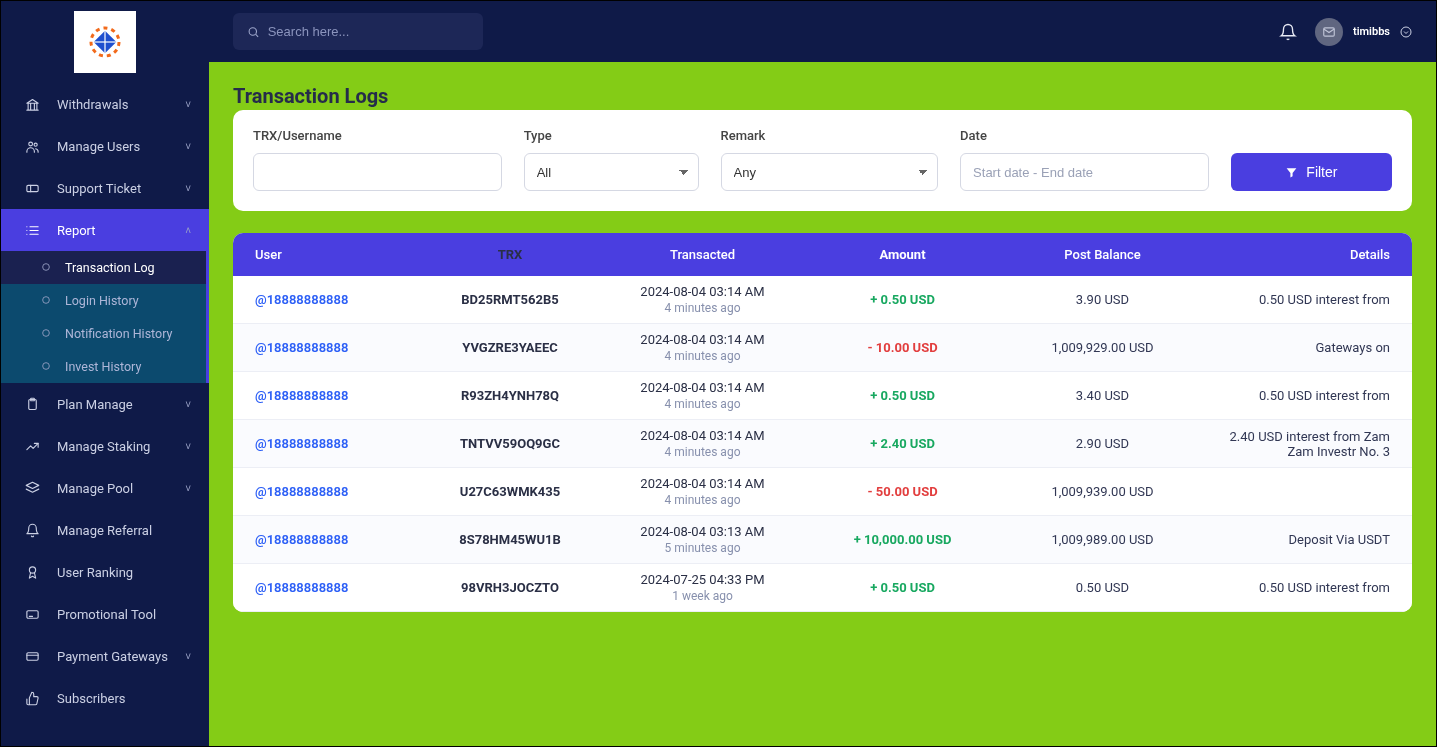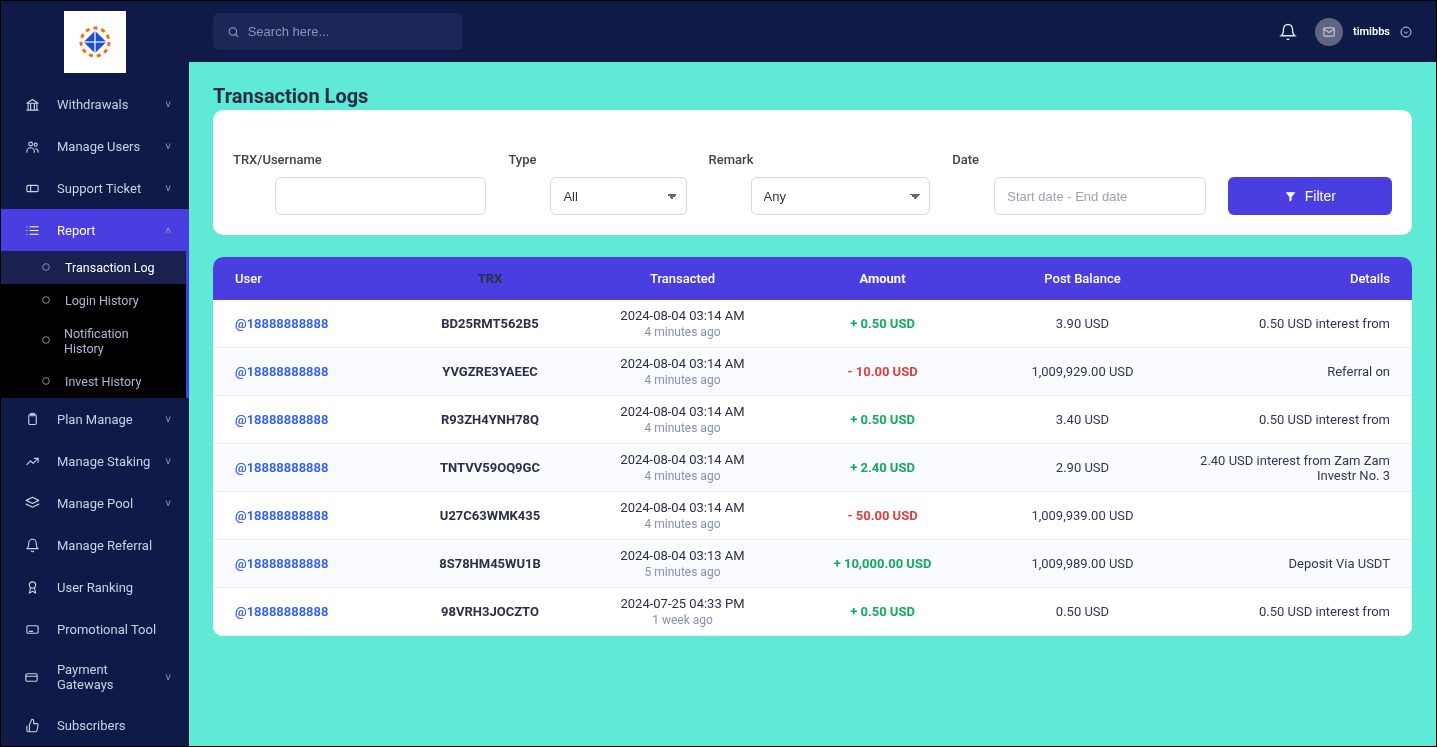--- a/index.html
+++ b/index.html
@@ -12,21 +12,21 @@
     position: relative;
   }
   .outer {
     display: flex;
     width: 100%;
     height: 100%;
     border: 1px solid #000;
   }
   
   .sidebar {
-    width: 188px;
+    width: 208px;
     background: #0f1a48;
     color: #cbd0e4;
     flex-shrink: 0;
     display: flex;
     flex-direction: column;
     position: relative;
   }
   .sidebar-scroll {
     overflow-y: auto;
     height: 100%;
@@ -49,39 +49,39 @@
     position:relative;
   }
   .nav-item .ic { width:18px;height:18px;margin-right:16px;display:inline-flex;align-items:center;justify-content:center;}
   .nav-item .chev {
     position:absolute; right:18px; font-size:10px; color:#9ba3c7;
   }
   .nav-item.active-parent {
     background:#4a3ee0;
     color:#fff;
   }
-  .sub-items { background:#000000; border-right:3px solid #4a3ee0; }
+  .sub-items { background:#0c4a6e; border-right:3px solid #4a3ee0; }
   .sub-item {
     display:flex;align-items:center;
     padding:9px 22px 9px 40px;
     font-size:12.5px;
     color:#aeb6d8;
     cursor:pointer;
   }
   .sub-item.active {
     background:#1a2150;
     color:#fff;
   }
   .sub-item .dot { width:14px;margin-right:10px;font-size:10px;color:#9ba3c7;}
   
   .main {
     flex:1;
     display:flex;flex-direction:column;
     min-width:0;
-    background:#5eead4;
+    background:#84cc16;
   }
   .topbar {
     height:61px;
     background:#0f1a48;
     display:flex;align-items:center;
     padding:0 24px;
   }
   .search-box {
     background:#1d2757;
     border-radius:6px;
@@ -115,26 +115,25 @@
   .page-title {
     font-size:20px;font-weight:700;color:#252c4a;margin-bottom:2px;
   }
   .filter-card {
     background:#fff;border-radius:10px;
     padding:18px 20px 20px;
     display:flex;gap:22px;align-items:flex-end;
     margin-bottom:22px;
   }
   .fgroup {display:flex;flex-direction:column;}
-  .fgroup label{font-size:13px;color:#444;margin-bottom:10px;font-weight:500;margin-top:24px;}
+  .fgroup label{font-size:13px;color:#444;margin-bottom:10px;font-weight:500;}
   .fcontrol {
     height:38px;border:1px solid #d5d8e3;border-radius:6px;
     padding:0 12px;font-size:13px;color:#333;background:#fff;
     outline:none;
-    margin-left:42px;
   }
   select.fcontrol {appearance:none;background-image:linear-gradient(45deg,transparent 50%,#666 50%),linear-gradient(135deg,#666 50%,transparent 50%);background-position:right 14px center,right 9px center;background-size:5px 5px,5px 5px;background-repeat:no-repeat;padding-right:30px;}
   .fcontrol::placeholder{color:#9aa1b6;}
   .btn-filter{
     height:38px;border:0;border-radius:6px;
     background:#4a3ee0;color:#fff;font-size:14px;font-weight:500;
     display:flex;align-items:center;justify-content:center;gap:8px;
     cursor:pointer;width:166px;
   }
   
@@ -422,21 +421,21 @@
             </div>
             <div class="trow">
               <div class="c-user"><span class="userlink">@18888888888</span></div>
               <div class="c-trx">YVGZRE3YAEEC</div>
               <div class="c-tx">
                 <div class="tx-date">2024-08-04 03:14 AM</div>
                 <div class="tx-ago">4 minutes ago</div>
               </div>
               <div class="c-amt amt-minus">- 10.00 USD</div>
               <div class="c-bal">1,009,929.00 USD</div>
-              <div class="c-det">Referral on</div>
+              <div class="c-det">Gateways on</div>
             </div>
             <div class="trow">
               <div class="c-user"><span class="userlink">@18888888888</span></div>
               <div class="c-trx">R93ZH4YNH78Q</div>
               <div class="c-tx">
                 <div class="tx-date">2024-08-04 03:14 AM</div>
                 <div class="tx-ago">4 minutes ago</div>
               </div>
               <div class="c-amt amt-plus">+ 0.50 USD</div>
               <div class="c-bal">3.40 USD</div>

